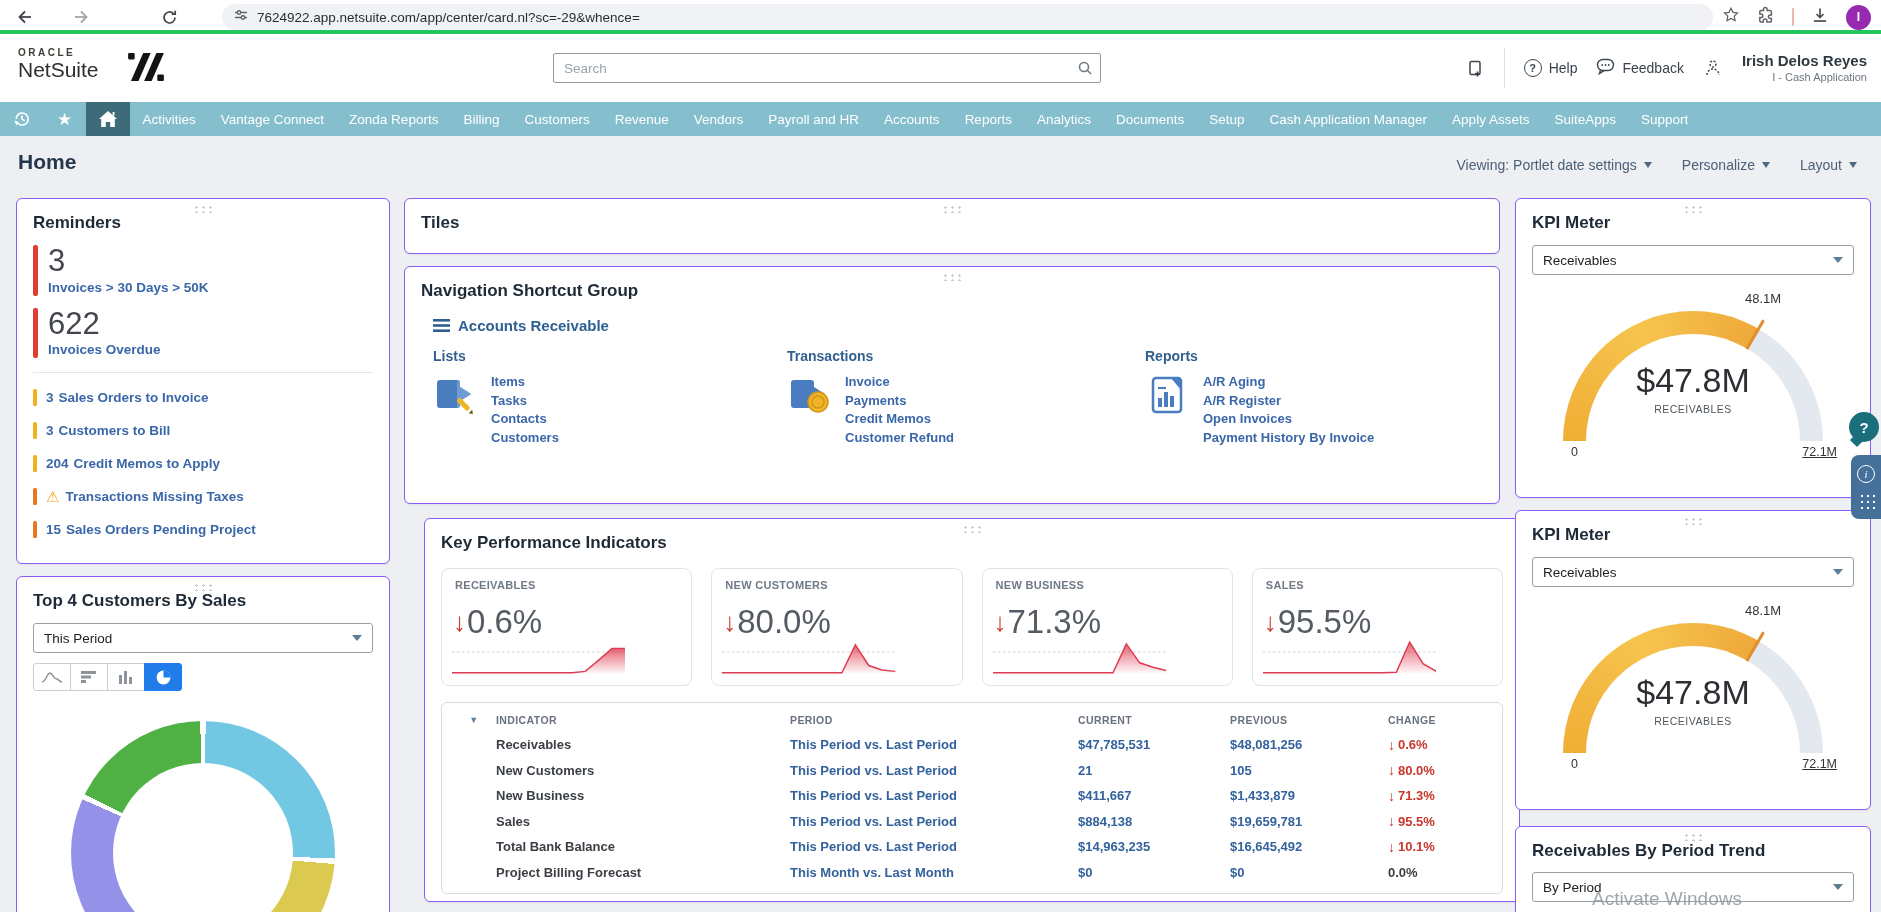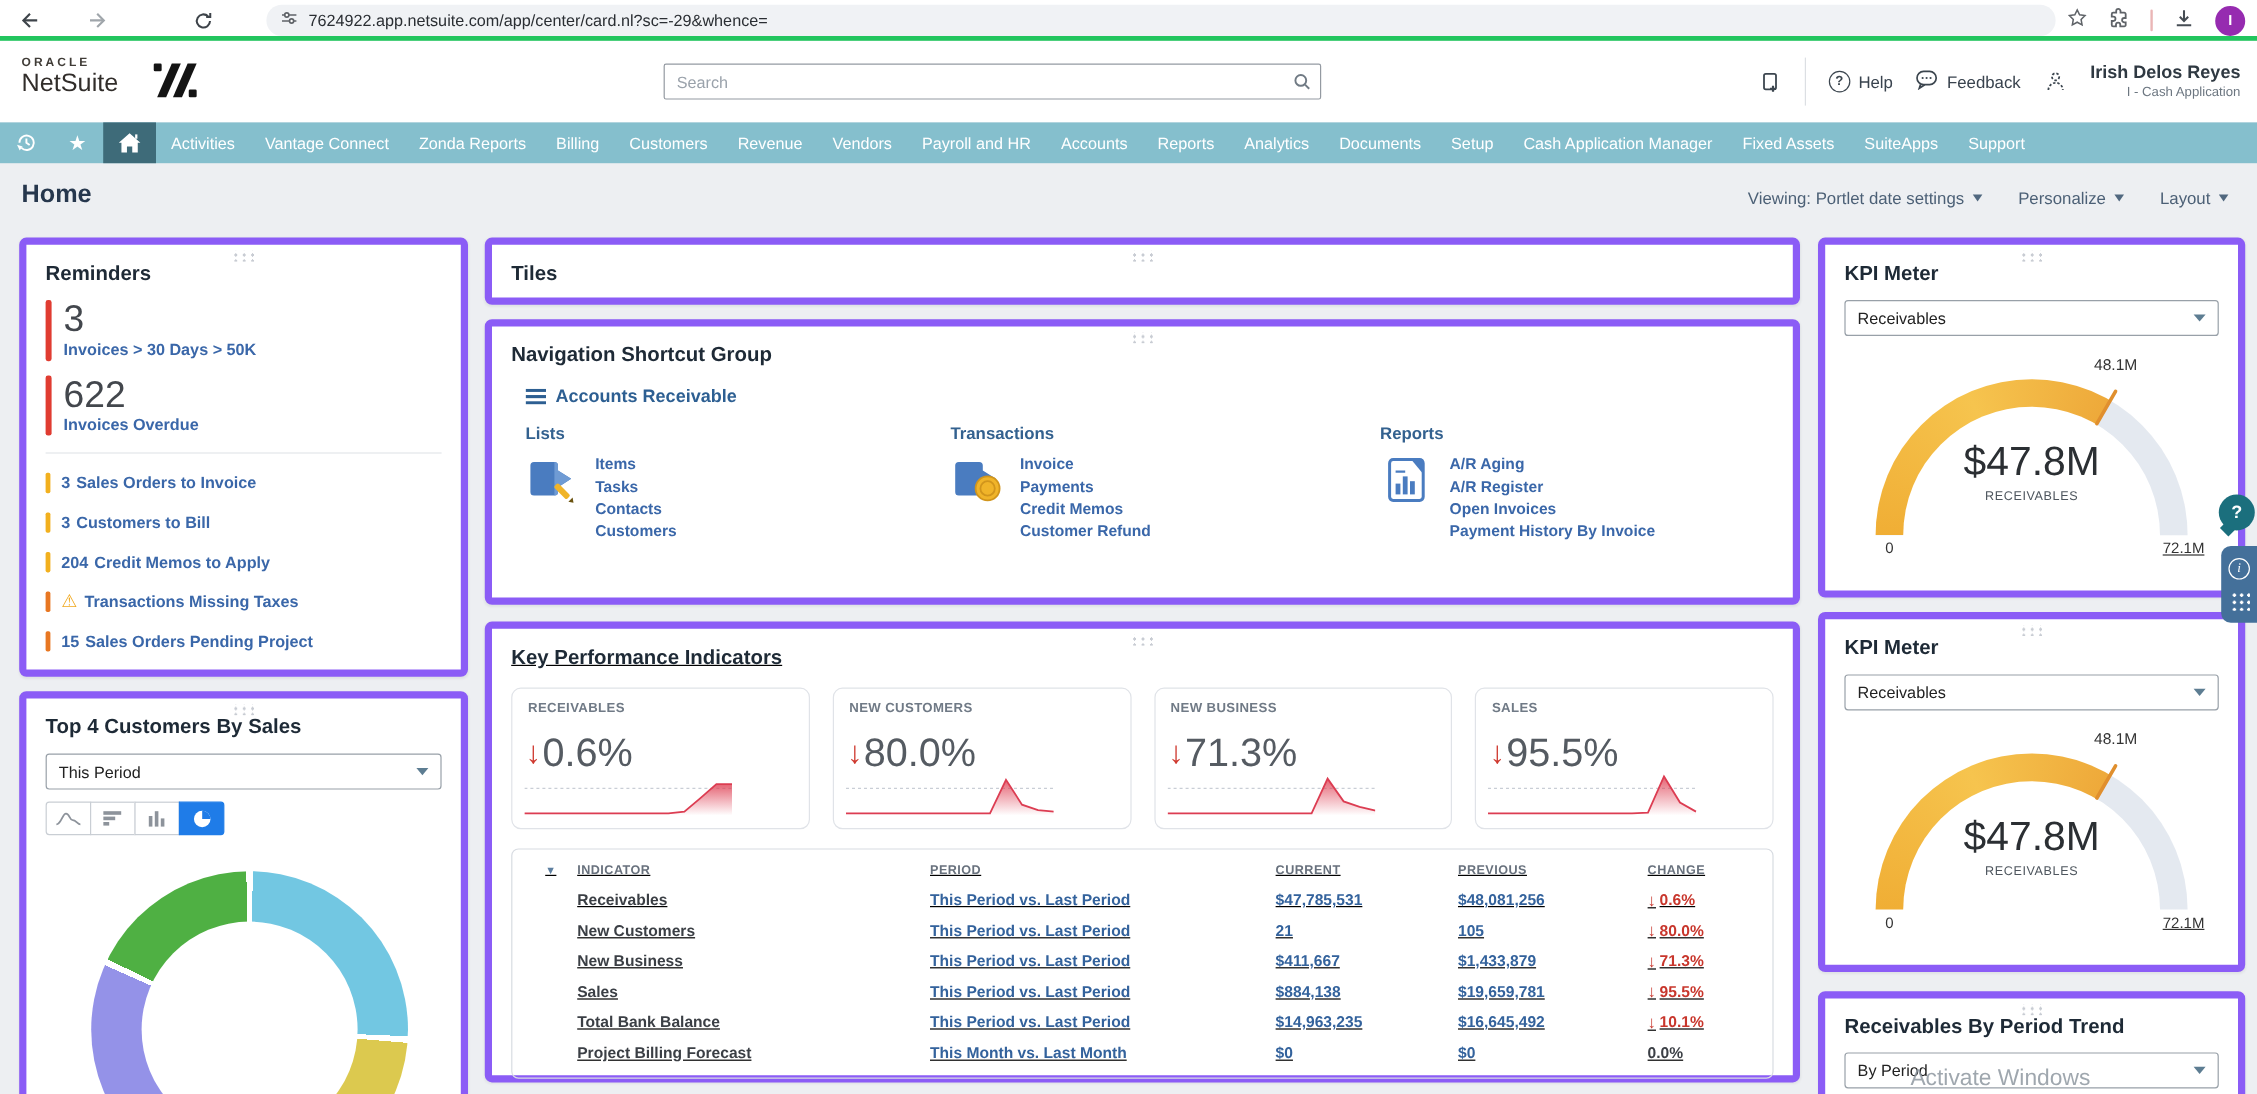--- a/index.html
+++ b/index.html
@@ -43,21 +43,21 @@
 .nav-item{display:flex;align-items:center;padding:0 12.5px;color:#fff;font-size:13.5px;white-space:nowrap;cursor:pointer;}
 .nav-star{color:#fff;font-size:17px;line-height:1;}
 
 
 .page-title{position:absolute;left:18px;top:150px;font-size:21px;font-weight:700;color:#26374d;}
 .head-controls{position:absolute;right:24px;top:157px;display:flex;gap:30px;align-items:center;}
 .hc-item{display:flex;align-items:center;gap:7px;font-size:14px;color:#4c6076;cursor:pointer;}
 .tri-sm{width:0;height:0;border-left:4.5px solid transparent;border-right:4.5px solid transparent;border-top:6px solid #51687f;}
 
 
-.card{position:absolute;background:#fff;border:6px solid #8b5cf6;border-radius:6px;box-shadow:0 1px 2px rgba(25,30,40,.06);}
+.card{position:absolute;background:#fff;border:1px solid #8b5cf6;border-radius:6px;box-shadow:0 1px 2px rgba(25,30,40,.06);}
 .card.flow{position:relative;left:auto;top:auto;}
 .drag{position:absolute;top:5px;left:50%;transform:translateX(-50%);width:22px;height:9px;background:radial-gradient(circle,#c8ccd3 1.3px,transparent 1.4px);background-size:7px 5px;background-position:1px 1px;cursor:grab;}
 .card-title{font-size:17px;font-weight:700;color:#1e2a36;margin:14px 16px 0;}
 .lnk{color:#3a67a9;font-size:13.5px;font-weight:600;}
 
 
 .rem-hi{display:flex;margin:12px 16px 2px;}
 .rem-hi-bar{width:5px;border-radius:2px;margin-right:10px;}
 .rem-count{font-size:31px;font-weight:500;color:#43474d;line-height:1.05;}
 .rem-div{border-top:1px solid #e3e6ea;margin:14px 16px 8px;}
@@ -273,21 +273,21 @@
       <a class="nav-item">Customers</a>
       <a class="nav-item">Revenue</a>
       <a class="nav-item">Vendors</a>
       <a class="nav-item">Payroll and HR</a>
       <a class="nav-item">Accounts</a>
       <a class="nav-item">Reports</a>
       <a class="nav-item">Analytics</a>
       <a class="nav-item">Documents</a>
       <a class="nav-item">Setup</a>
       <a class="nav-item">Cash Application Manager</a>
-      <a class="nav-item">Fixed Assets</a>
+      <a class="nav-item">Apply Assets</a>
       <a class="nav-item">SuiteApps</a>
       <a class="nav-item">Support</a>
     </nav>
 </div>
 
 <h1 class="page-title">Home</h1>
 <div class="head-controls">
   <span class="hc-item">
       <span>Viewing: Portlet date settings</span>
       <span class="tri-sm"></span>
@@ -478,21 +478,21 @@
         <a class="lnk sc-link">A/R Aging</a>
             <a class="lnk sc-link">A/R Register</a>
             <a class="lnk sc-link">Open Invoices</a>
             <a class="lnk sc-link">Payment History By Invoice</a>
           </div>
       </div>
     </div>
   </div>
 </section>
 
-<section class="card" style="left:404px;top:518px;width:1096px;height:384px;text-decoration:underline;">
+<section class="card" style="left:424px;top:518px;width:1096px;height:384px;">
   <div class="drag"></div>
   <h2 class="card-title">Key Performance Indicators</h2>
   <div class="kpi-cards">
 
       <div class="kpi-card">
         <div class="kpi-label">RECEIVABLES</div>
         <div class="kpi-pct">
           <span class="kpi-arrow">↓</span>
           <span>0.6%</span>
         </div>

